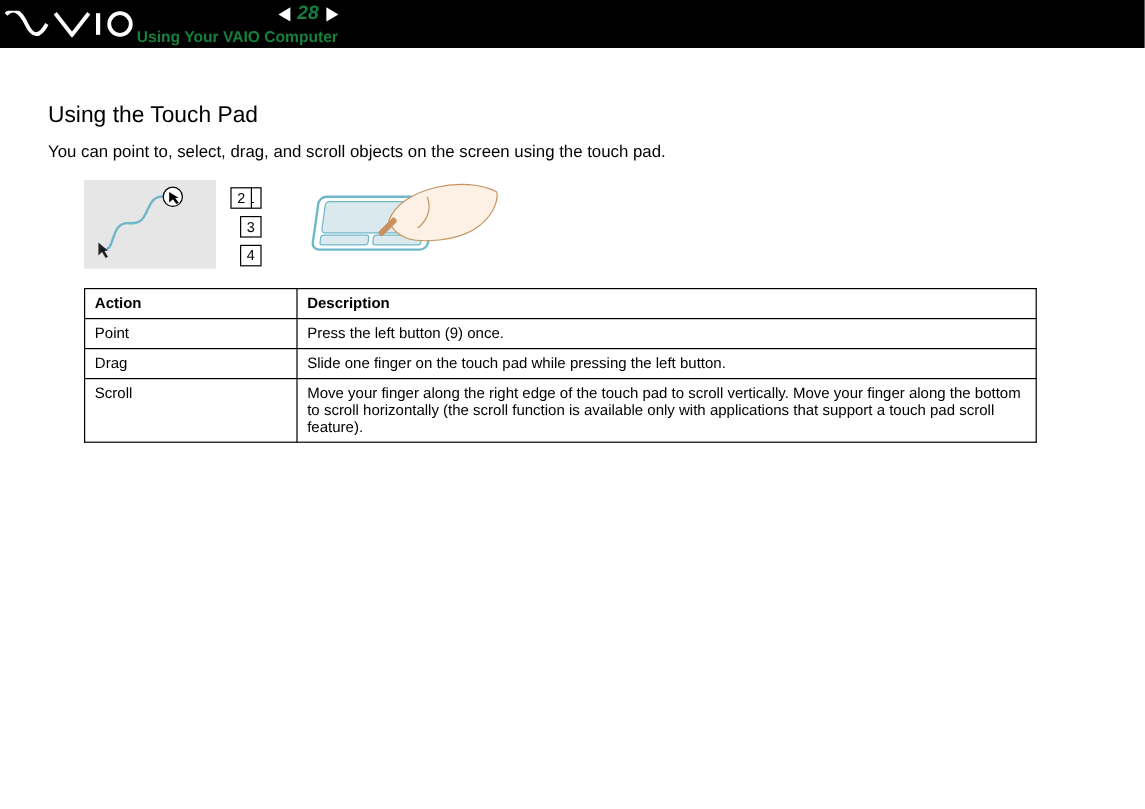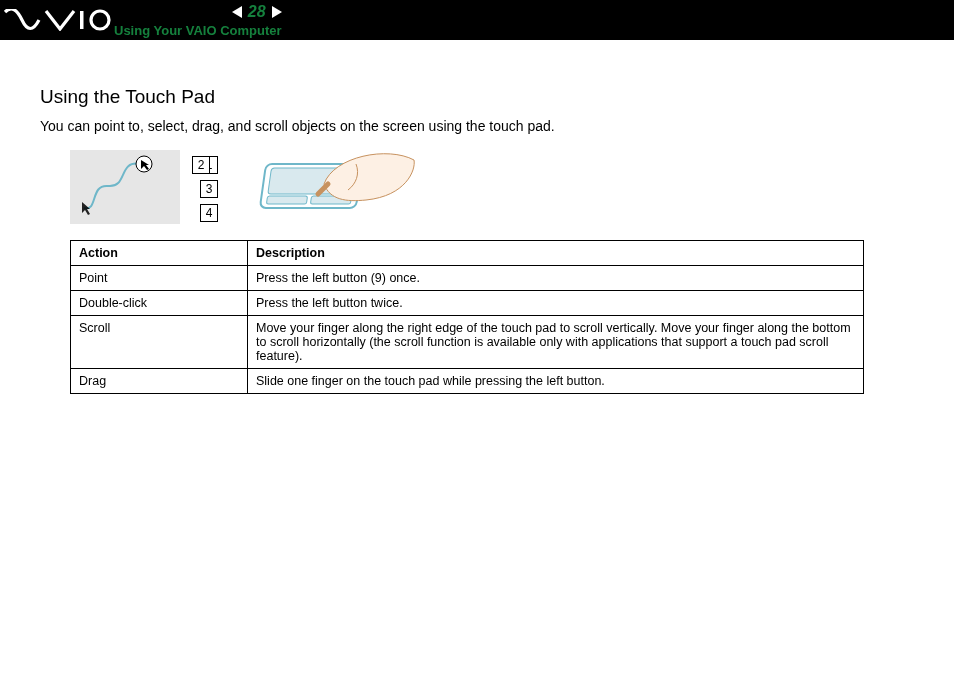--- a/index.html
+++ b/index.html
@@ -91,26 +91,22 @@
         <th class="action-col">Action</th>
         <th>Description</th>
       </tr>
     </thead>
     <tbody>
       <tr>
           <td>Point</td>
           <td>Press the left button (9) once.</td>
         </tr>
       <tr>
-          <td>Double-click</td>
-          <td>Press the left button twice.</td>
+          <td>Drag</td>
+          <td>Slide one finger on the touch pad while pressing the left button.</td>
         </tr>
       <tr>
           <td>Scroll</td>
           <td>Move your finger along the right edge of the touch pad to scroll vertically. Move your finger along the bottom to scroll horizontally (the scroll function is available only with applications that support a touch pad scroll feature).</td>
-        </tr>
-      <tr>
-          <td>Drag</td>
-          <td>Slide one finger on the touch pad while pressing the left button.</td>
         </tr>
     </tbody>
   </table>
 </div>
 
 </body></html>

